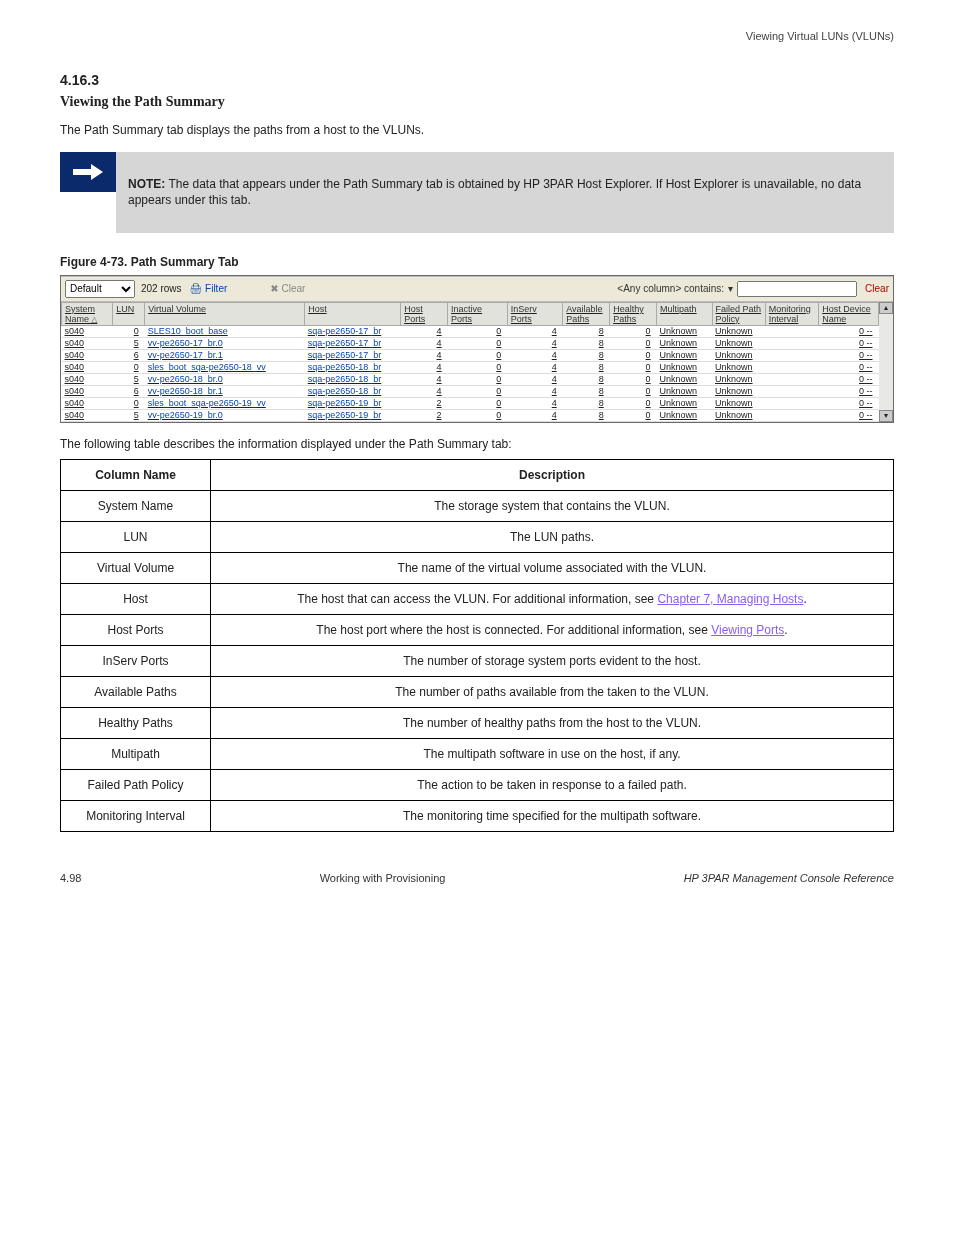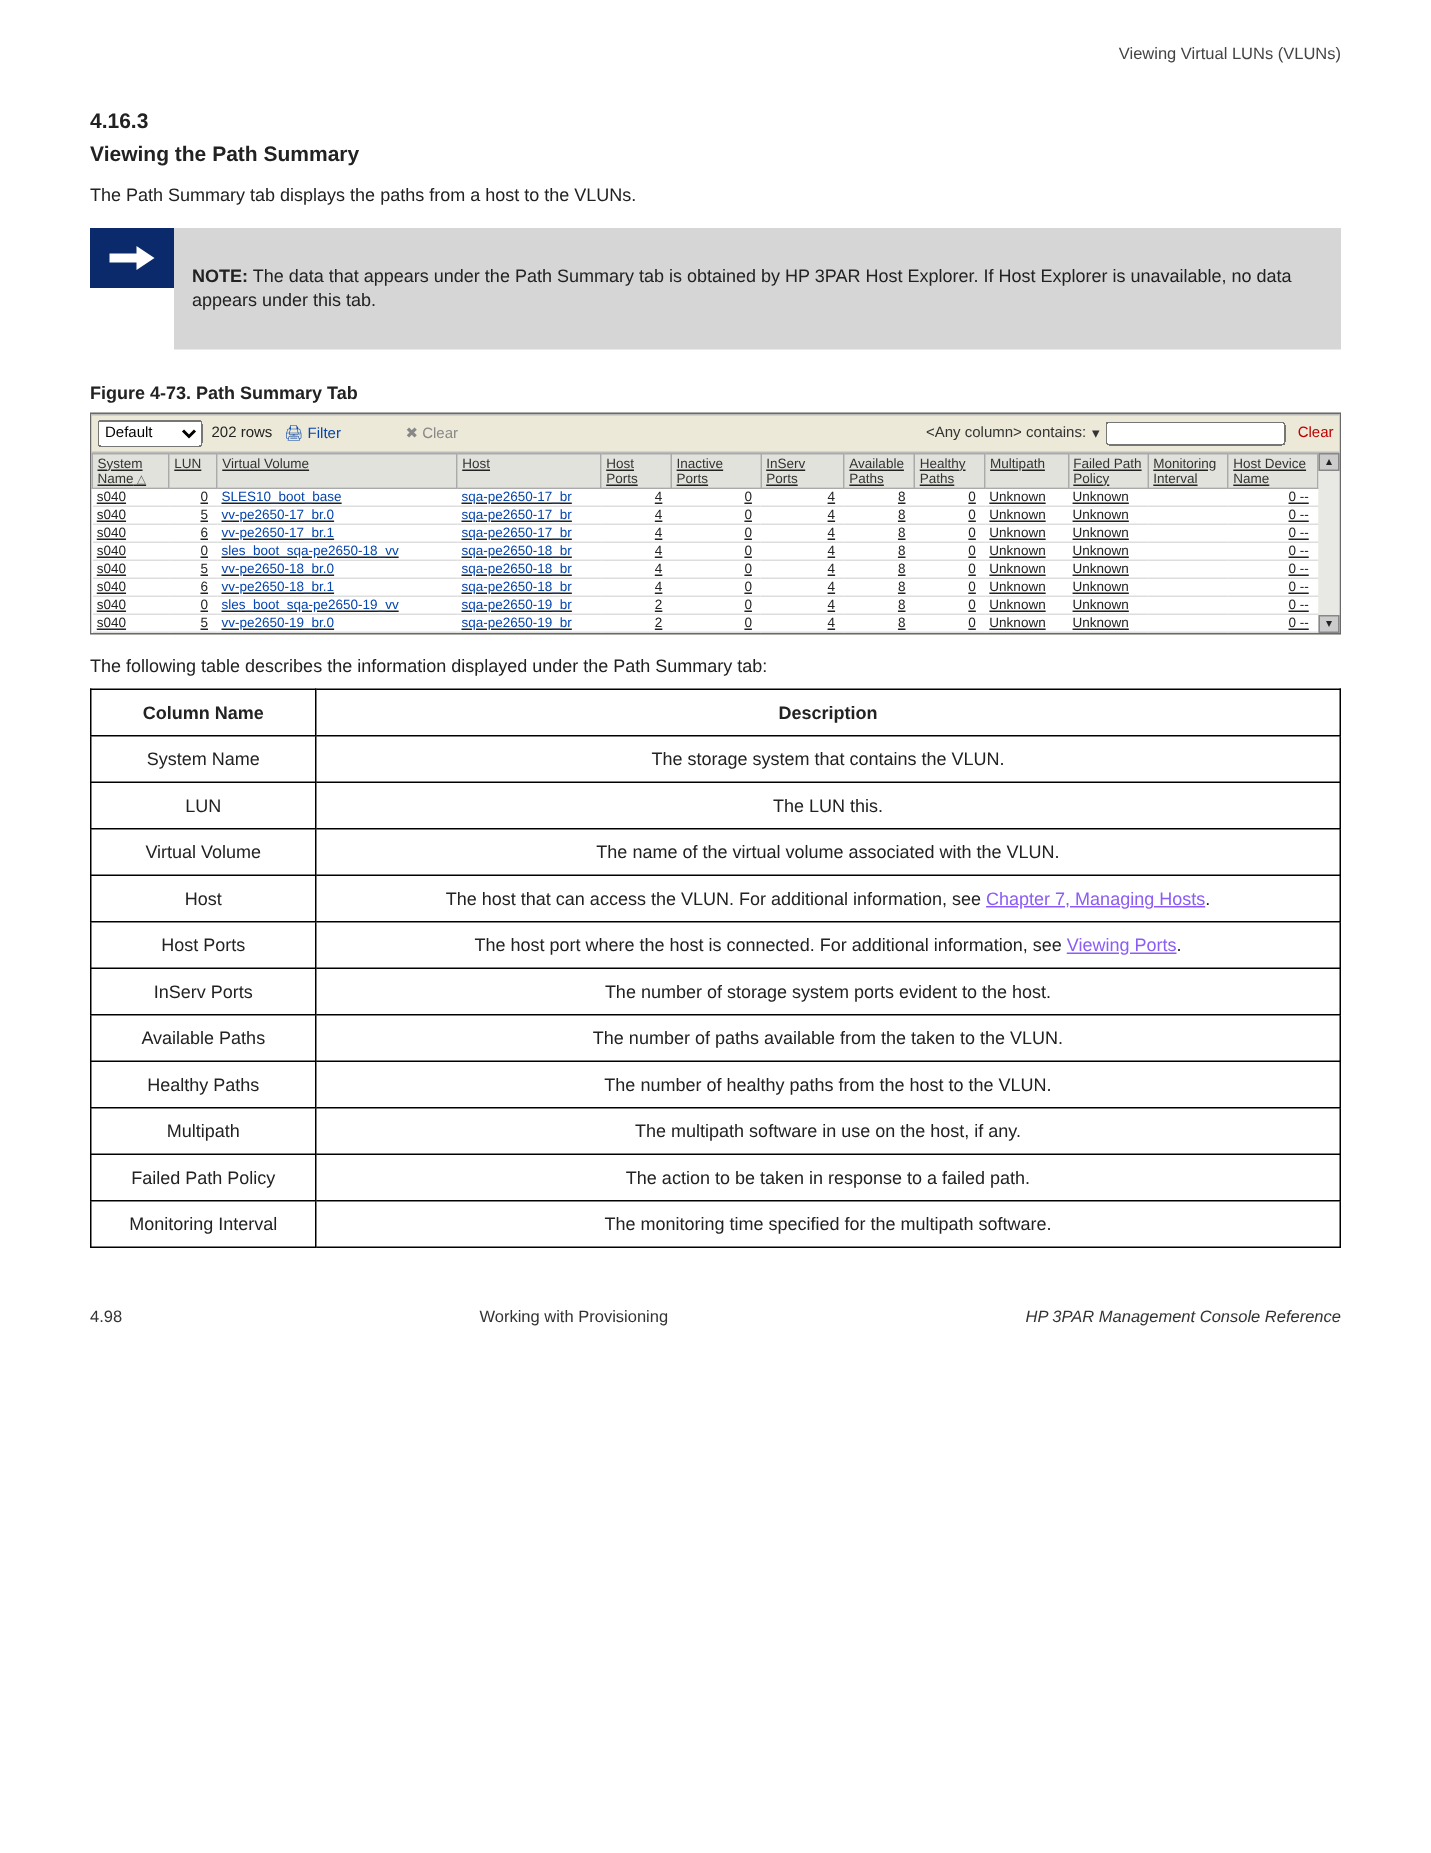--- a/index.html
+++ b/index.html
@@ -7,21 +7,21 @@
     font-family: Arial, Helvetica, sans-serif;
     font-size: 12px;
     color: #222;
     background: #fff;
     width: 954px;
     margin: 0 auto;
     padding: 30px 60px 40px 60px;
   }
   .page-header { text-align: right; color: #444; font-size: 11px; margin-bottom: 30px; }
   .section-num { font-size: 14px; font-weight: bold; margin-bottom: 6px; }
-  .section-title { font-size: 14px; font-weight: bold; margin-bottom: 12px; }
+  .section-title { font-size: 14px; font-weight: bold; margin-bottom: 12px; font-family: Liberation Serif, serif; }
   .body-para { font-size: 12px; line-height: 1.35; margin-bottom: 14px; }
 
   .note-block { display: flex; align-items: flex-start; margin: 8px 0 22px 0; }
   .note-icon {
     width: 56px; height: 40px; background: #0b2a6b;
     display: flex; align-items: center; justify-content: center;
     flex-shrink: 0;
   }
   .note-icon svg { width: 34px; height: 22px; }
   .note-body {
@@ -311,21 +311,21 @@
       <th>Description</th>
     </tr>
   </thead>
   <tbody id="desc-body">
       <tr>
         <td class="col-label">System Name</td>
         <td>The storage system that contains the VLUN.</td>
       </tr>
       <tr>
         <td class="col-label">LUN</td>
-        <td>The LUN this.</td>
+        <td>The LUN paths.</td>
       </tr>
       <tr>
         <td class="col-label">Virtual Volume</td>
         <td>The name of the virtual volume associated with the VLUN.</td>
       </tr>
       <tr>
         <td class="col-label">Host</td>
         <td>The host that can access the VLUN. For additional information, see <span class="xref">Chapter 7, Managing Hosts</span>.</td>
       </tr>
       <tr>

